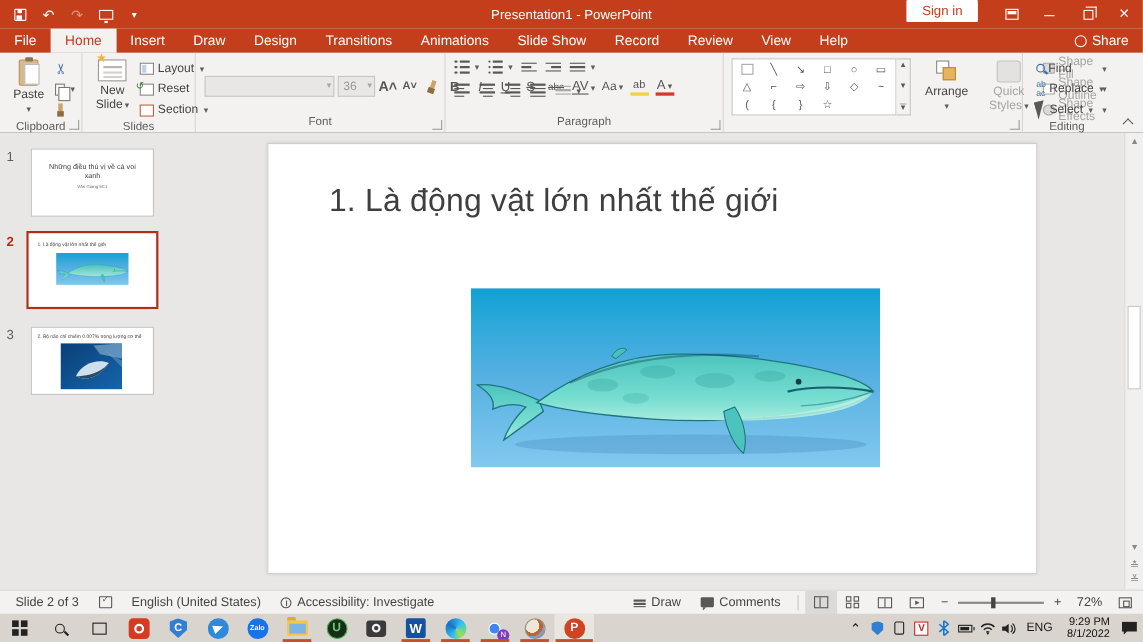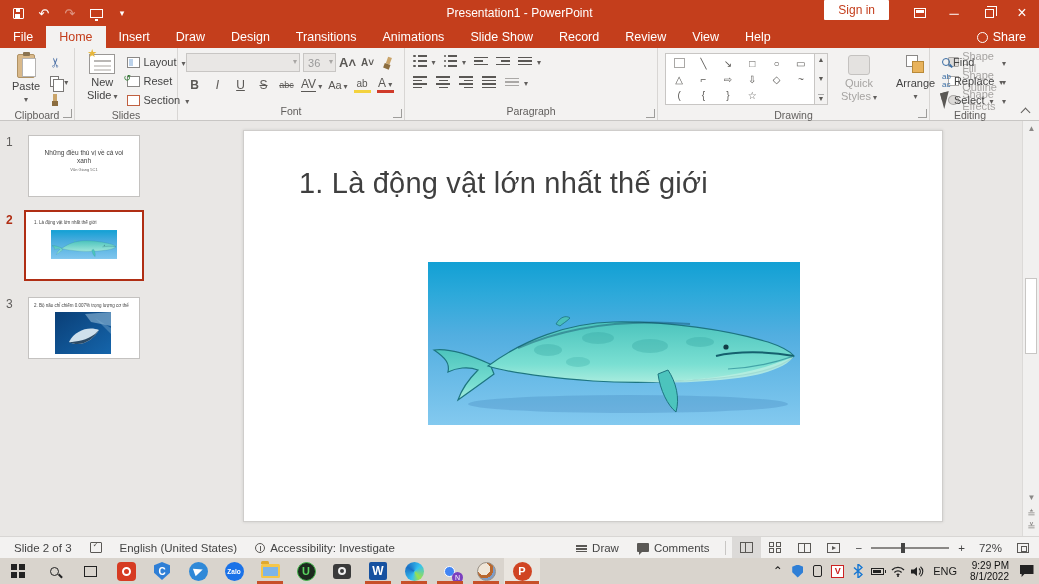--- a/index.html
+++ b/index.html
@@ -279,21 +279,21 @@
               <span class="mini sec"></span>
               <span>Section</span>
               <span class="drop"></span>
             </span>
         </div>
       </div>
       <div class="grp-label">Slides</div>
     </div>
 
     <div class="grp" style="width:227px">
-      <div style="display:flex;flex-direction:column;gap:4px;padding:5px 8px 0 8px;flex:1">
+      <div style="display:flex;flex-direction:row;gap:4px;padding:5px 8px 0 8px;flex:1">
         <div style="display:flex;gap:3px;align-items:center">
           <span class="combo"></span>
           <span class="combo sz">
               <span class="val">36</span>
             </span>
           <span class="fbtn fit">A˄</span>
           <span class="fbtn fit" style="font-size:10px">A˅</span>
           <span class="fbtn">
               <span class="fp-ico" style="transform:rotate(20deg)"></span>
             </span>
@@ -434,48 +434,47 @@
             <span>{</span>
             <span>}</span>
             <span>☆</span>
           </div>
           <div class="shape-scroll">
             <span>▲</span>
             <span>▼</span>
             <span style="border-top:1px solid #aaa">▼</span>
           </div>
         </div>
-        <div class="bigbtn graytxt">
-          <span class="qs-ico"></span>
-          <span><span>Quick</span><br><span>Styles</span><span class="drop"></span></span>
-        </div>
         <div class="bigbtn">
           <span class="arr-ico"></span>
           <span>Arrange</span>
           <span class="dropd"></span>
         </div>
+        <div class="bigbtn graytxt">
+          <span class="qs-ico"></span>
+          <span><span>Quick</span><br><span>Styles</span><span class="drop"></span></span>
+        </div>
         <div class="smallrow graytxt" style="padding-top:1px">
           <span class="sbtn gray">
               <span class="shp-mini" style="border-radius:1px"></span>
               <span>Shape Fill</span>
               <span class="drop"></span>
             </span>
           <span class="sbtn gray">
               <span class="shp-mini" style="background:#fff"></span>
               <span>Shape Outline</span>
               <span class="drop"></span>
             </span>
           <span class="sbtn gray">
               <span class="shp-mini" style="border-radius:50%"></span>
               <span>Shape Effects</span>
               <span class="drop"></span>
             </span>
         </div>
       </div>
-      <div class="grp-label">Drawing</div>
       <span class="launcher"></span>
     </div>
 
     <div class="grp" style="width:80px;border-right:none">
       <div class="smallrow" style="padding:6px 0 0 12px;flex:1">
         <span class="sbtn">
             <span class="find-ico"></span>
             <span>Find</span>
           </span>
         <span class="sbtn">

